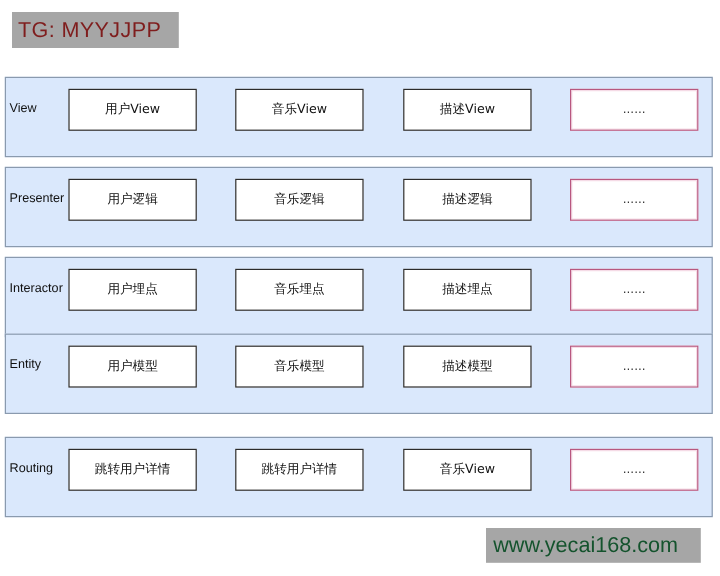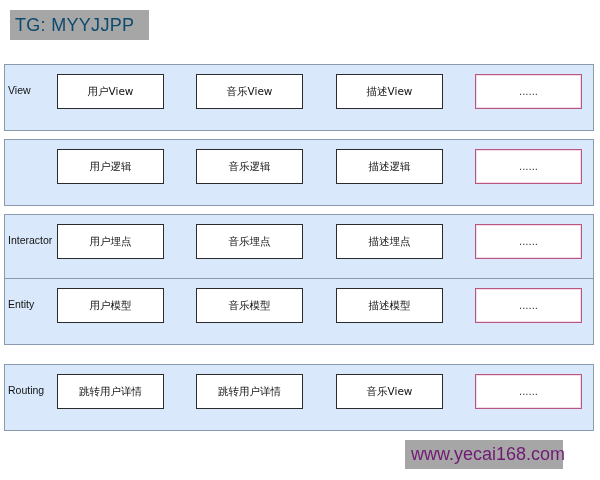--- a/index.html
+++ b/index.html
@@ -14,36 +14,36 @@
       overflow: hidden;
       font-family: "DejaVu Sans", "Liberation Sans", sans-serif;
     }
     .tg-badge {
       position: absolute;
       left: 10px;
       top: 10px;
       width: 139px;
       height: 30px;
       background: #a6a6a6;
-      color: #0c4a6e;
+      color: #7f1d1d;
       font-family: "Liberation Sans", sans-serif;
       font-size: 18px;
       line-height: 30px;
       padding-left: 5px;
       box-sizing: border-box;
       letter-spacing: 0.3px;
     }
     .watermark {
       position: absolute;
       left: 405px;
       top: 440px;
-      width: 158px;
+      width: 179px;
       height: 29px;
       background: #a6a6a6;
-      color: #701a75;
+      color: #14532d;
       font-family: "Liberation Sans", sans-serif;
       font-size: 18px;
       line-height: 29px;
       padding-left: 6px;
       box-sizing: border-box;
     }
     .layer {
       position: absolute;
       left: 4px;
       width: 590px;
@@ -94,20 +94,21 @@
 
 <div class="layer" style="top:64px;">
   <span class="layer-label">View</span>
   <div class="module m1">用户View</div>
   <div class="module m2">音乐View</div>
   <div class="module m3">描述View</div>
   <div class="module m4 placeholder">......</div>
 </div>
 
 <div class="layer" style="top:139px;">
+  <span class="layer-label">Presenter</span>
   <div class="module m1">用户逻辑</div>
   <div class="module m2">音乐逻辑</div>
   <div class="module m3">描述逻辑</div>
   <div class="module m4 placeholder">......</div>
 </div>
 
 <div class="layer" style="top:214px;">
   <span class="layer-label">Interactor</span>
   <div class="module m1">用户埋点</div>
   <div class="module m2">音乐埋点</div>

